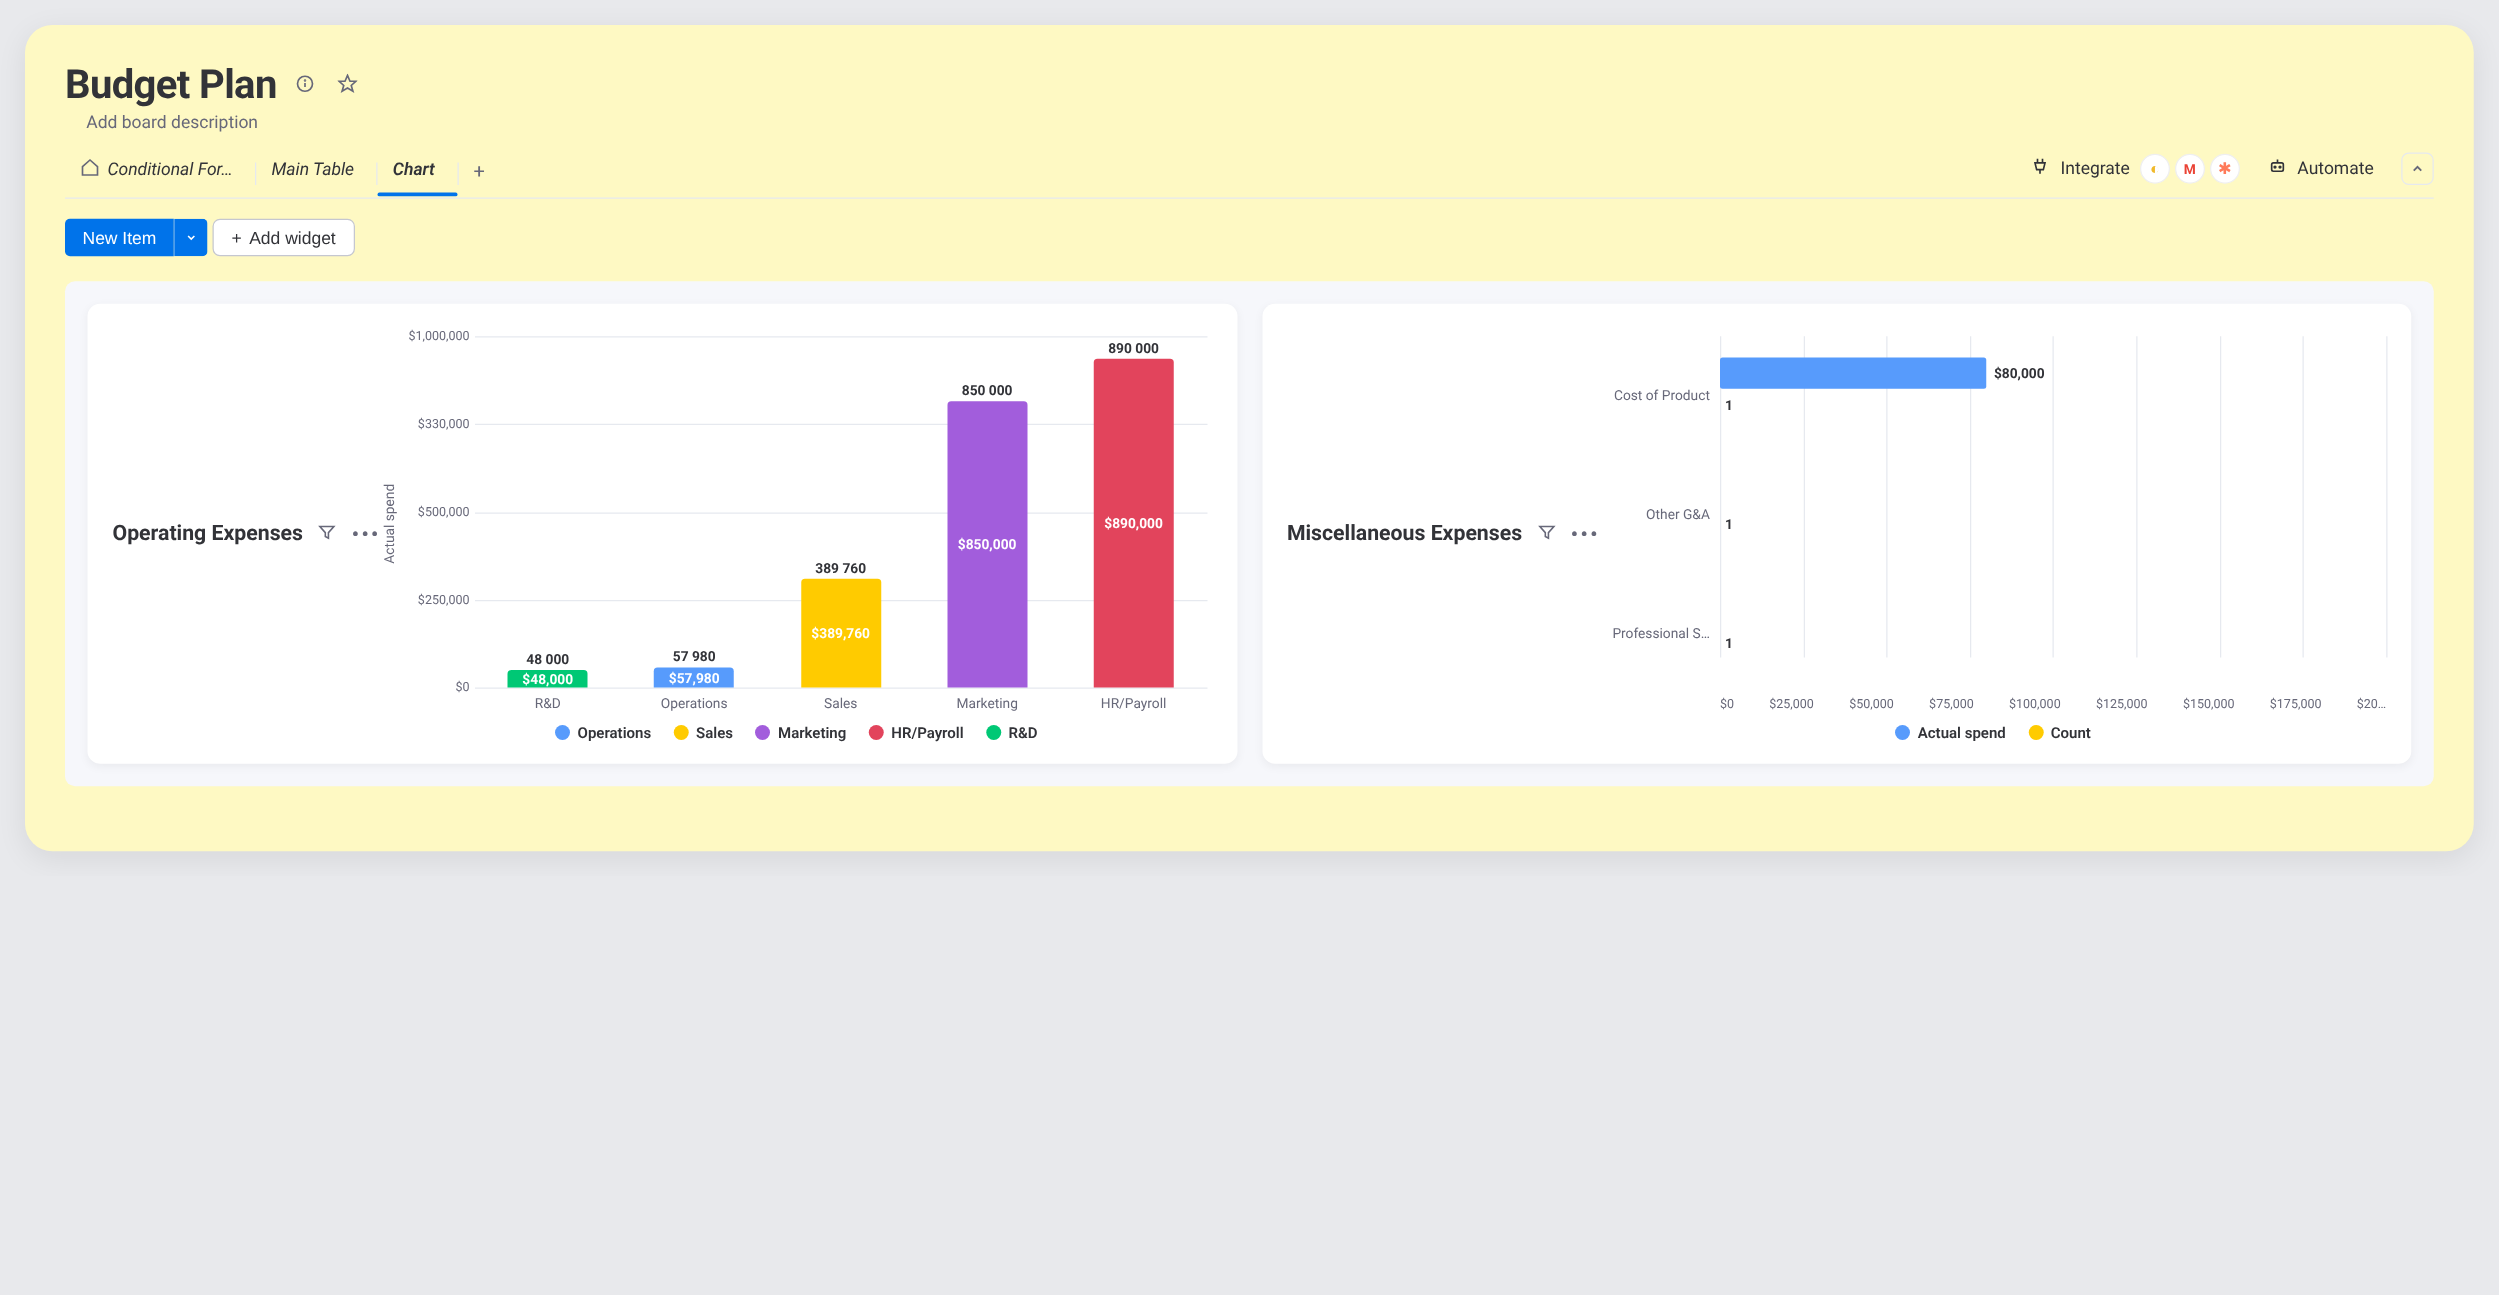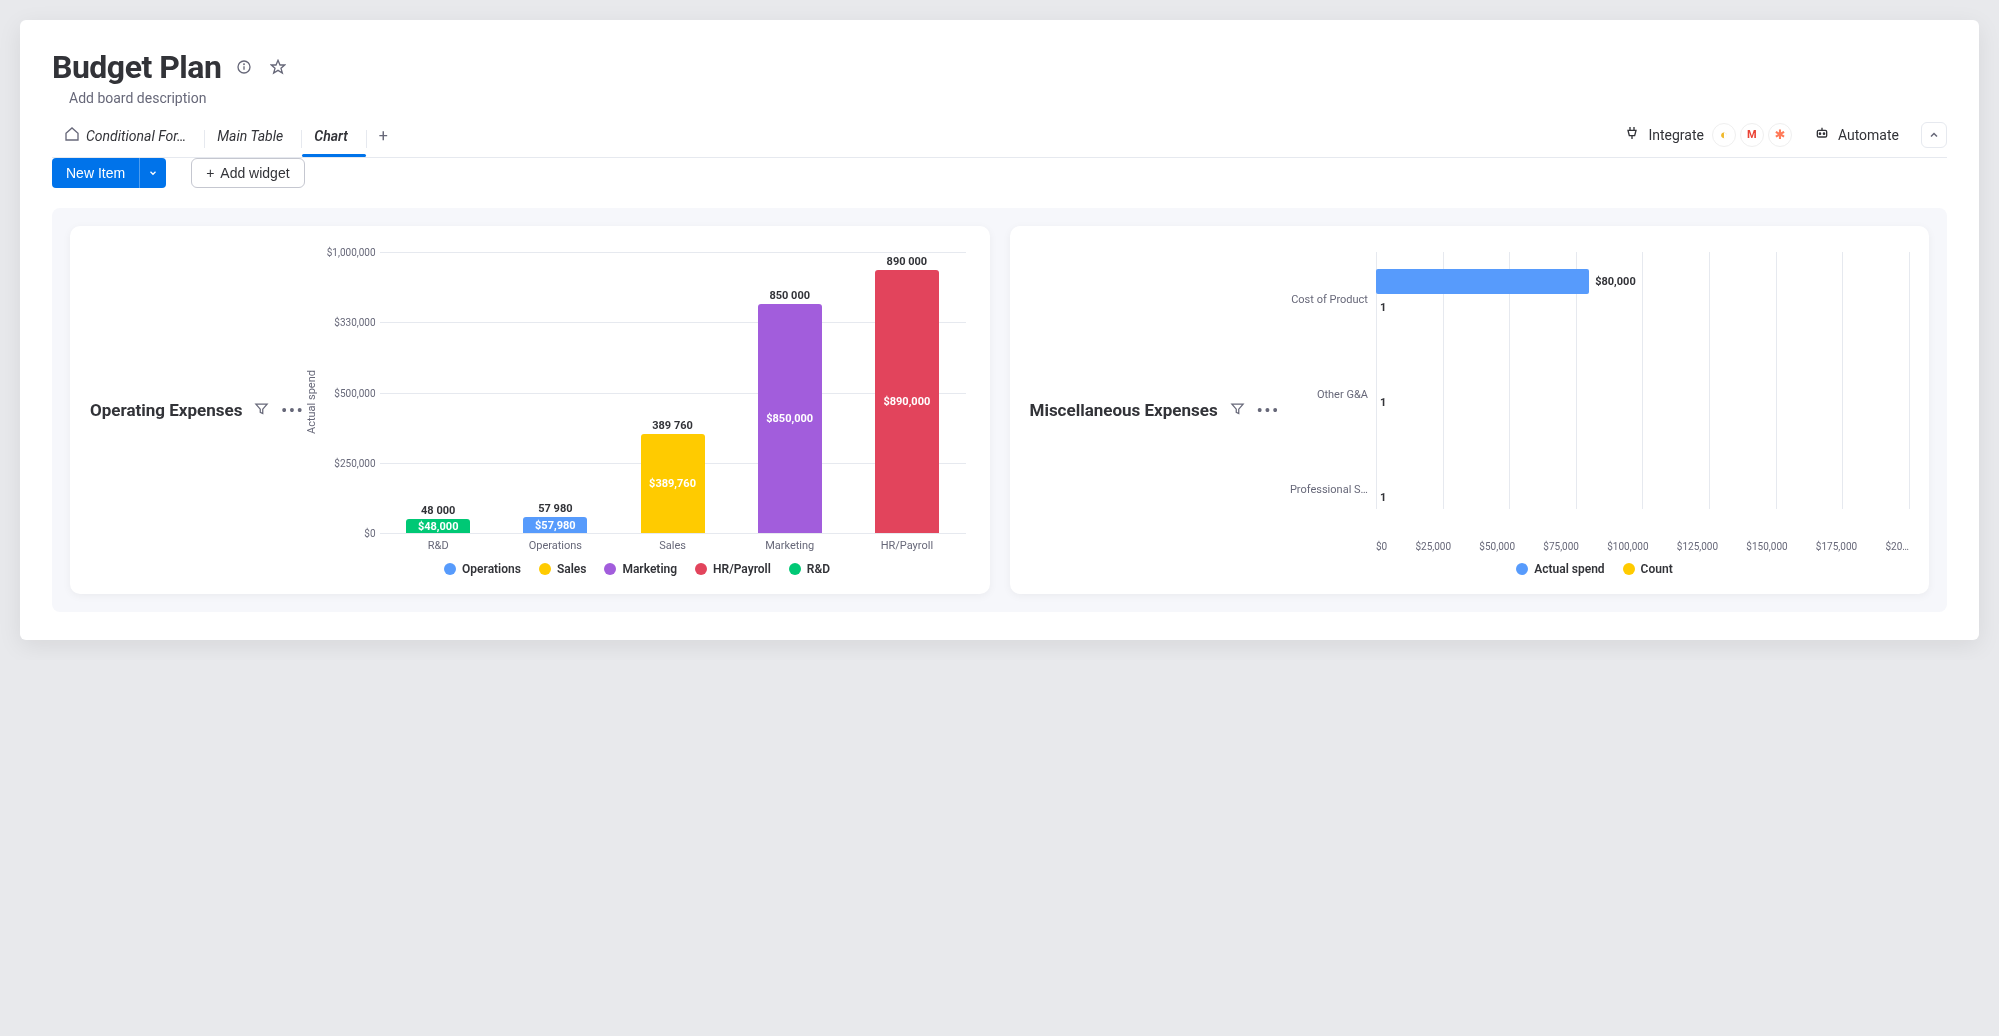--- a/index.html
+++ b/index.html
@@ -3,23 +3,23 @@
 <meta charset="utf-8">
 <style>
   * { box-sizing: border-box; margin: 0; padding: 0; }
   body {
     font-family: -apple-system, BlinkMacSystemFont, "Segoe UI", Roboto, Helvetica, Arial, sans-serif;
     background: #e8e9ec;
     padding: 20px;
     color: #323338;
   }
   .board {
-    background: #ffffff;
-    border-radius: 6px;
-    padding: 28px 32px 28px 32px;
+    background: #fef9c3;
+    border-radius: 22px;
+    padding: 28px 32px 52px 32px;
     box-shadow: 0 6px 24px rgba(0,0,0,0.08);
   }
   
   .hdr-top { display:flex; align-items:center; gap:12px; }
   .board-title { font-size: 32px; font-weight: 700; letter-spacing: -0.5px; }
   .info-icon, .star-icon {
     width: 22px; height: 22px; display:flex; align-items:center; justify-content:center;
     color:#676879; cursor:pointer;
   }
   .board-desc { color:#676879; font-size:14px; margin-top:4px; cursor:text;margin-left:17px; }
@@ -45,21 +45,21 @@
     display:flex; align-items:center; justify-content:center; font-size:13px;
     background:#fff;
   }
   .automate-group { display:flex; align-items:center; gap:8px; font-size:14px; cursor:pointer; }
   .chev-collapse {
     width:26px; height:26px; border-radius:6px; border:1px solid #e6e9ef;
     display:flex; align-items:center; justify-content:center; cursor:pointer;
     color:#676879;
   }
   
-  .action-bar { display:flex; align-items:center; gap:25px; }
+  .action-bar { display:flex; align-items:center; gap:4px; margin-top:16px; }
   .btn-primary {
     background:#0073ea; color:#fff; border:none; border-radius:4px 0 0 4px;
     padding:7px 14px; font-size:14px; cursor:pointer;
   }
   .btn-primary-drop {
     background:#0073ea; color:#fff; border:none; border-left:1px solid rgba(255,255,255,0.3);
     border-radius:0 4px 4px 0; padding:7px 8px; cursor:pointer;
   }
   .btn-primary-wrap { display:flex; }
   .btn-outline {
@@ -283,21 +283,21 @@
                     </div>
                   </div>
                   <div class="c1-col">
                     <div class="c1-toplab">57 980</div>
                     <div class="c1-bar" style="height: 15.6546px; background: rgb(87, 155, 252);">
                       <div class="c1-inlab">$57,980</div>
                     </div>
                   </div>
                   <div class="c1-col">
                     <div class="c1-toplab">389 760</div>
-                    <div class="c1-bar" style="height: 99px; background: rgb(255, 203, 0);">
+                    <div class="c1-bar" style="height: 87px; background: rgb(255, 203, 0);">
                       <div class="c1-inlab">$389,760</div>
                     </div>
                   </div>
                   <div class="c1-col">
                     <div class="c1-toplab">850 000</div>
                     <div class="c1-bar" style="height: 229.5px; background: rgb(162, 93, 220);">
                       <div class="c1-inlab">$850,000</div>
                     </div>
                   </div>
                   <div class="c1-col">

